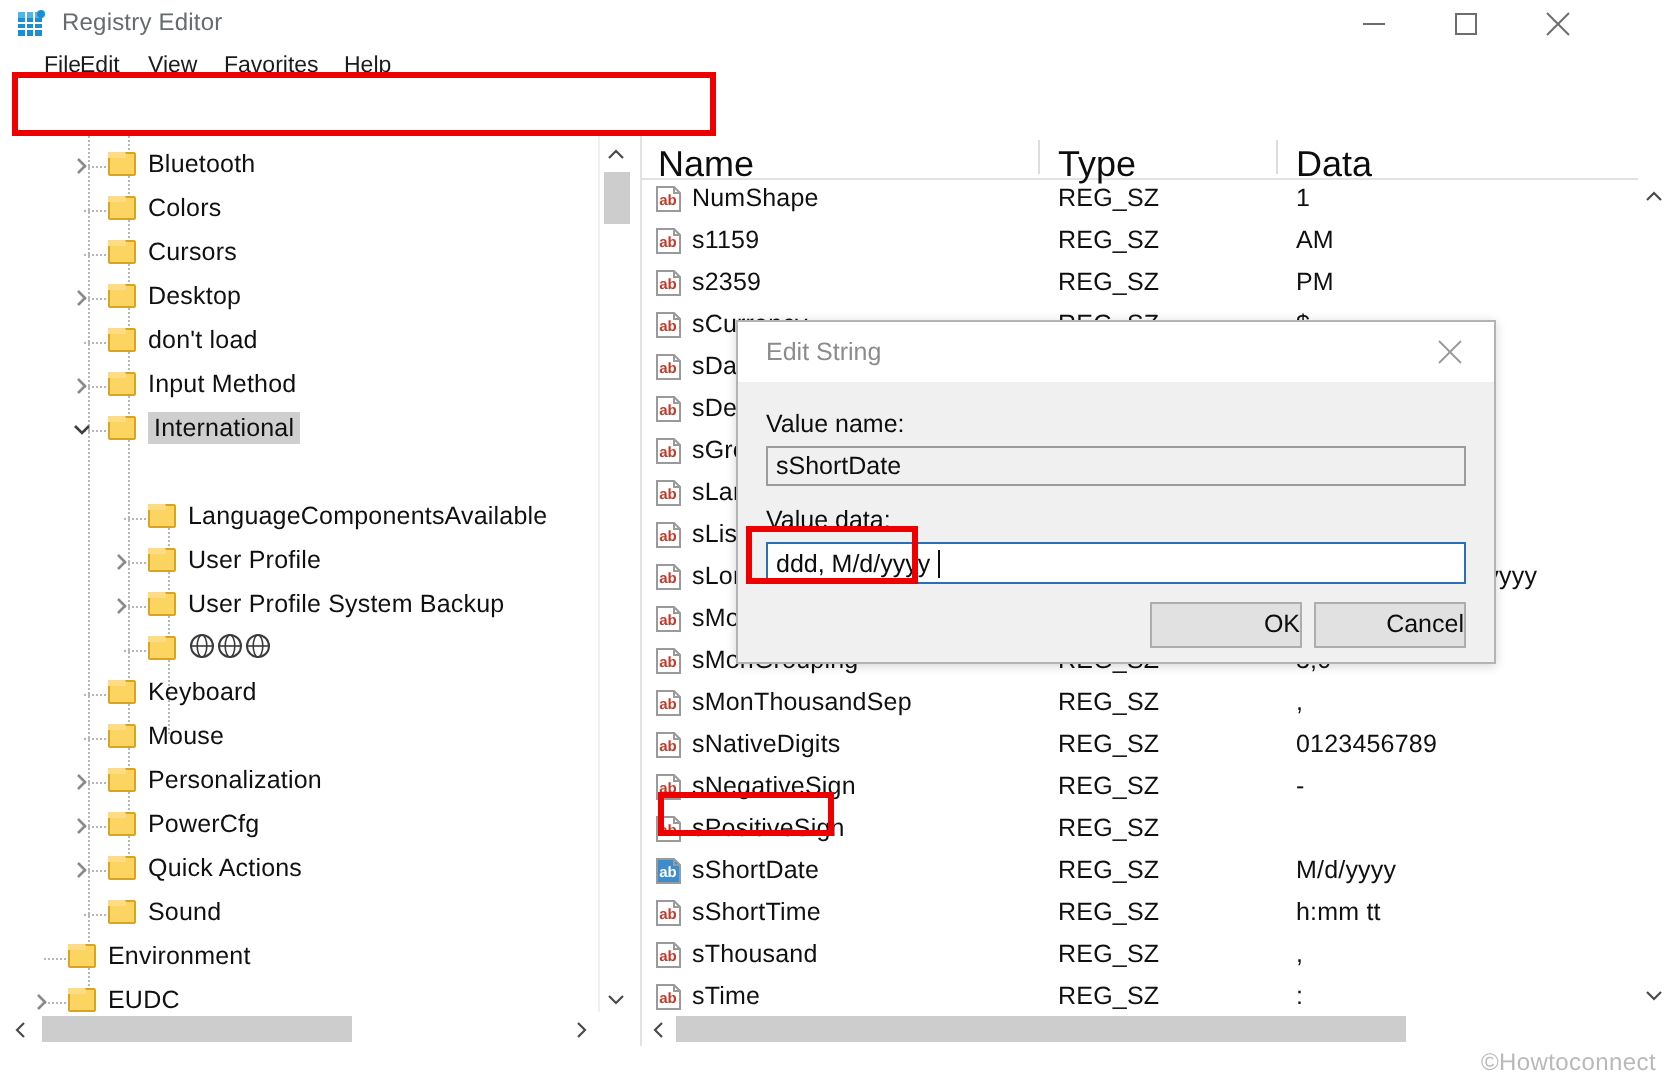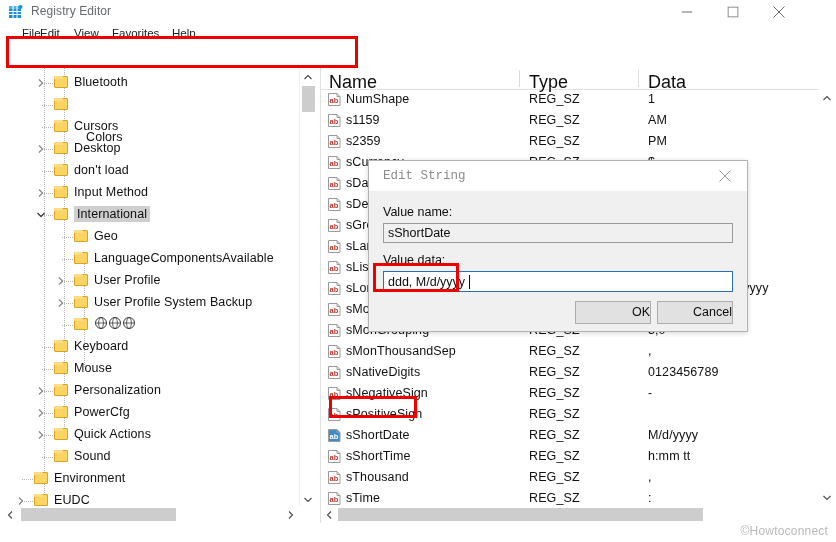--- a/index.html
+++ b/index.html
@@ -68,21 +68,21 @@
   .ltype{position:absolute;left:208px;top:3px;font-size:12.5px;color:#101010;letter-spacing:.1px;}
   .ldata{position:absolute;left:327px;top:3px;font-size:12.5px;color:#101010;letter-spacing:.1px;}
   .lrow.sel .lname{color:#101010;}
   .lvscroll{position:absolute;right:0;top:21px;width:16px;height:417px;background:#ffffff;}
   .lhscroll{position:absolute;left:0;bottom:0;width:514px;height:17px;background:#ffffff;}
   .lhthumb{position:absolute;left:17px;top:2px;width:365px;height:13px;background:#cdcdcd;}
 
   
   .dialog{position:absolute;left:368px;top:160px;width:378px;height:170px;background:#f0f0f0;border:1px solid #b3b3b3;box-shadow:0 1px 5px rgba(0,0,0,.17);}
   .dlg-title{position:absolute;left:0;top:0;width:378px;height:30px;background:#ffffff;}
-  .dlg-title-text{position:absolute;left:14px;top:8px;font-size:12.5px;color:#8c8c8c;font-family:Liberation Mono, monospace;}
+  .dlg-title-text{position:absolute;left:14px;top:8px;font-size:12.5px;color:#8c8c8c;}
   .dlg-close{position:absolute;right:0;top:0;width:44px;height:30px;}
   .dlg-close svg{position:absolute;left:50%;top:50%;transform:translate(-50%,-50%);}
   .dlg-lbl{position:absolute;font-size:12.5px;color:#0d0d0d;}
   .dlg-ro{position:absolute;left:14px;width:350px;height:20px;background:#f0f0f0;border:1px solid #9b9b9b;box-sizing:border-box;}
   .dlg-ro span{position:absolute;left:4px;top:2px;font-size:12.5px;color:#0d0d0d;}
   .dlg-in{position:absolute;left:14px;width:350px;height:21px;background:#ffffff;border:1px solid #2a6fb5;box-sizing:border-box;padding-left:41px;}
   .dlg-in span{position:absolute;left:4px;top:3px;font-size:12.5px;color:#0d0d0d;}
   .dlg-caret{position:absolute;top:3px;width:1px;height:14px;background:#0d0d0d;}
   .dlg-btn{position:absolute;width:76px;height:23px;background:#e1e1e1;border:1px solid #adadad;box-sizing:border-box;font-size:12.5px;color:#0d0d0d;text-align:right;line-height:21px;}
 
@@ -153,21 +153,21 @@
             <span class="flap"></span>
           </span>
           <span class="lbl" style="left: 72px;">Bluetooth</span>
         </div>
         <div class="trow" style="top: 26px;">
           <div class="dotline-h" style="left: 40px; top: 11px; width: 11px;"></div>
           <span class="folder" style="left: 52px;">
             <span class="back"></span>
             <span class="flap"></span>
           </span>
-          <span class="lbl" style="left: 84px; margin-top: 33px;">Colors</span>
+          <span class="lbl" style="left: 72px;">Colors</span>
         </div>
         <div class="trow" style="top: 48px;">
           <div class="dotline-h" style="left: 40px; top: 11px; width: 11px;"></div>
           <span class="folder" style="left: 52px;">
             <span class="back"></span>
             <span class="flap"></span>
           </span>
           <span class="lbl" style="left: 72px;">Cursors</span>
         </div>
         <div class="trow" style="top: 70px;">
@@ -203,28 +203,20 @@
         <div class="trow sel" style="top: 136px;">
           <div class="dotline-h" style="left: 40px; top: 11px; width: 11px;"></div>
           <span class="chev" style="left: 34px;"><svg width="10" height="10" viewBox="0 0 10 10">
               <polyline points="1.5,3 5,6.5 8.5,3" fill="none" stroke="#3d3d3d" stroke-width="1.3"></polyline>
             </svg></span>
           <span class="folder" style="left: 52px;">
             <span class="back"></span>
             <span class="flap"></span>
           </span>
           <span class="lbl" style="left: 72px;">International</span>
-        </div>
-        <div class="trow" style="top: 158px;">
-          <div class="dotline-h" style="left: 60px; top: 11px; width: 11px;"></div>
-          <span class="folder" style="left: 72px;">
-            <span class="back"></span>
-            <span class="flap"></span>
-          </span>
-          <span class="lbl" style="left: 92px;">Geo</span>
         </div>
         <div class="trow" style="top: 180px;">
           <div class="dotline-h" style="left: 60px; top: 11px; width: 11px;"></div>
           <span class="folder" style="left: 72px;">
             <span class="back"></span>
             <span class="flap"></span>
           </span>
           <span class="lbl" style="left: 92px;">LanguageComponentsAvailable</span>
         </div>
         <div class="trow" style="top: 202px; text-decoration: underline;">

